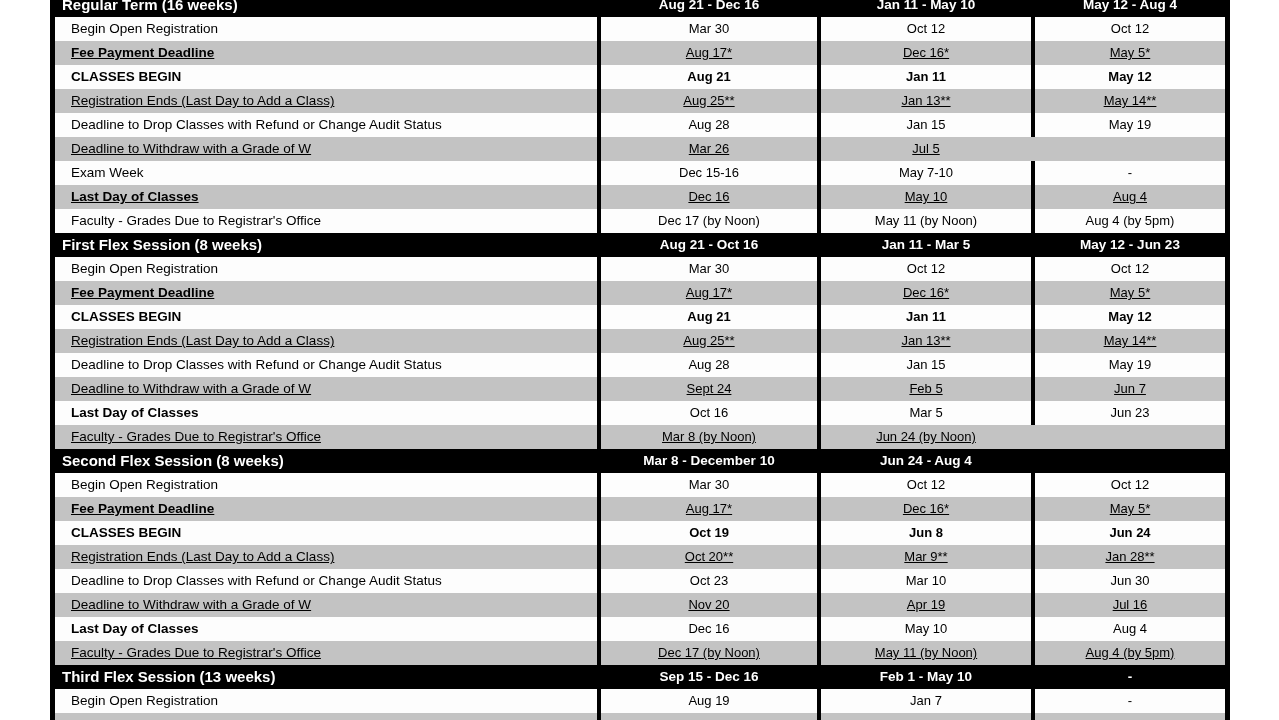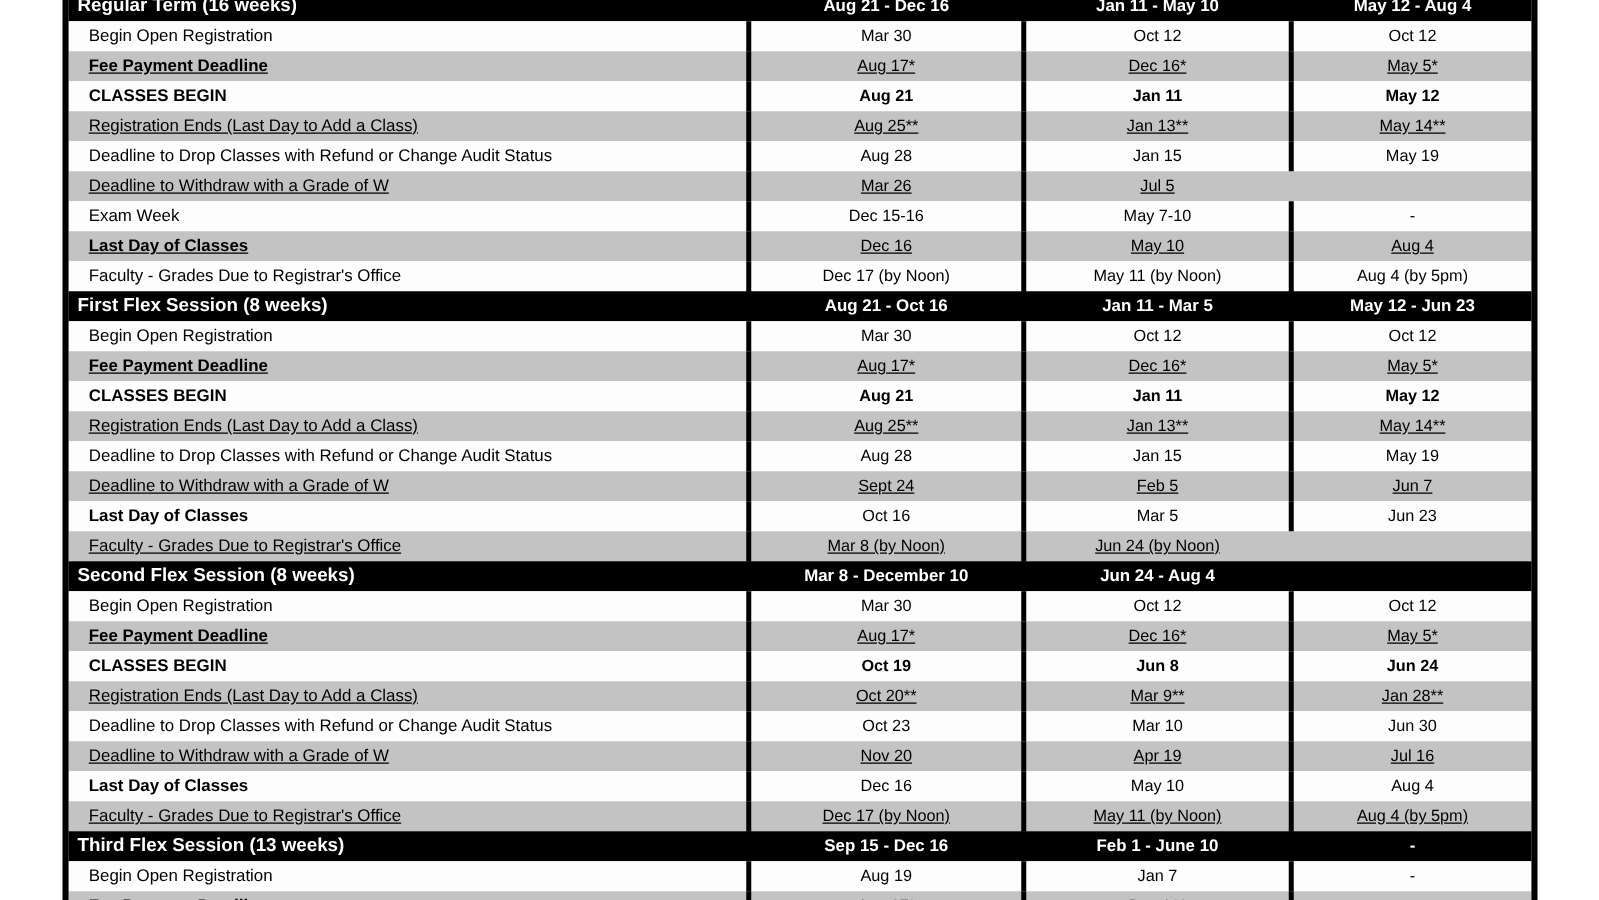--- a/index.html
+++ b/index.html
@@ -228,21 +228,21 @@
       </div>
       <div class="grid-row event-row gray">
         <div class="label">Faculty - Grades Due to Registrar's Office</div>
         <div class="cell">Dec 17 (by Noon)</div>
         <div class="cell">May 11 (by Noon)</div>
         <div class="cell">Aug 4 (by 5pm)</div>
       </div>
       <div class="grid-row section-header">
         <div class="title">Third Flex Session (13 weeks)</div>
         <div class="range">Sep 15 - Dec 16</div>
-        <div class="range">Feb 1 - June 10</div>
+        <div class="range">Feb 1 - May 10</div>
         <div class="range">-</div>
       </div>
       <div class="grid-row event-row white">
         <div class="label">Begin Open Registration</div>
         <div class="cell">Aug 19</div>
         <div class="cell">Jan 7</div>
         <div class="cell">-</div>
       </div>
       <div class="grid-row event-row gray">
         <div class="label bold">Fee Payment Deadline</div>

